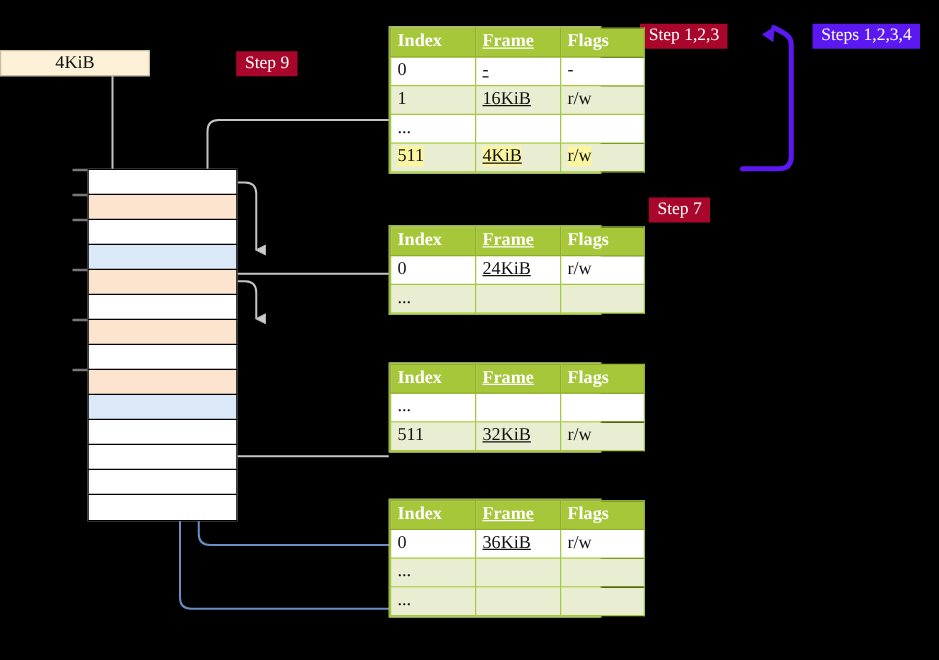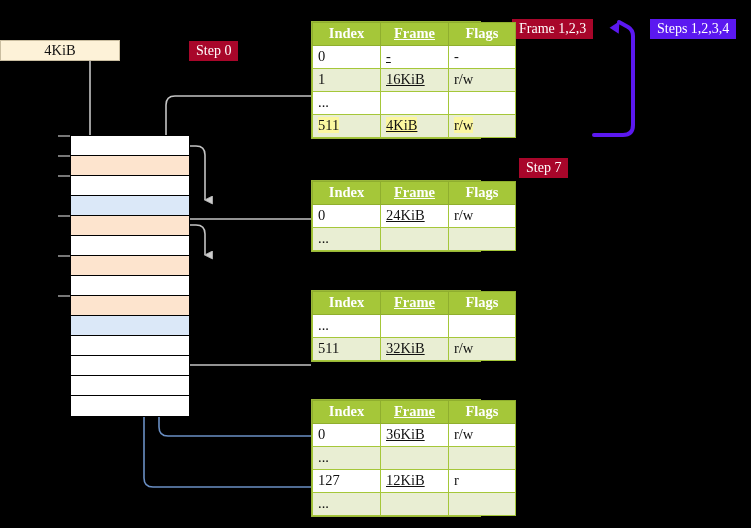--- a/index.html
+++ b/index.html
@@ -6,21 +6,21 @@
   body{width:751px;height:528px;position:relative;overflow:hidden;
        font-family:"Liberation Serif","DejaVu Serif",serif;}
   .layer{position:absolute;left:0;top:0;width:751px;height:528px;}
   svg.layer{pointer-events:none;}
 
   
   .ptable{position:absolute;border:1px solid #9ab73a;border-collapse:collapse;
           background:#fff;box-sizing:border-box;}
   .ptable table{border-collapse:collapse;width:100%;table-layout:fixed;}
   .ptable th{background:#a5c739;color:#ffffff;font-weight:bold;font-size:14.5px;
-             text-align:center;padding:2px 5px 3px 5px;border:1px solid #8fae2e;
+             text-align:left;padding:2px 5px 3px 5px;border:1px solid #8fae2e;
              letter-spacing:0px;}
   .ptable td{font-size:14.5px;color:#111;text-align:left;padding:2px 5px 3px 5px;
              border:1px solid #a5c739;height:21px;box-sizing:border-box;
              white-space:nowrap;overflow:hidden;}
   .ptable tr.odd td{background:#ffffff;}
   .ptable tr.even td{background:#e9eed3;}
   .ptable td .hl{background:#fbf7a0;}
   .col-i{width:57px;}
   .col-f{width:57px;text-decoration:underline;}
   .col-g{width:56px;}
@@ -97,23 +97,23 @@
 
   <g>
     <path d="M594,135 L623,135 Q633,135 633,125 L633,36 Q633,30 628,27 L619,22" fill="none" stroke="#5b18f0" stroke-width="4" stroke-linecap="round" marker-end="url(#violetArrow)"></path>
   </g>
 </svg>
 
 <div id="kib-box">
   <span>4KiB</span>
 </div>
 
-<div class="badge red" id="badge-step0">Step 0</div>
+<div class="badge red" id="badge-step0">Step 9</div>
 <div class="badge red" id="badge-step4">Step 7</div>
-<div class="badge red" id="badge-steps123">Frame 1,2,3</div>
+<div class="badge red" id="badge-steps123">Step 1,2,3</div>
 <div class="badge violet" id="badge-steps1234">Steps 1,2,3,4</div>
 
 <div id="memcol">
     <div class="mrow white" style="top: 0px;"></div>
     <div class="mrow peach" style="top: 20px;"></div>
     <div class="mrow white" style="top: 40px;"></div>
     <div class="mrow blue" style="top: 60px;"></div>
     <div class="mrow peach" style="top: 80px;"></div>
     <div class="mrow white" style="top: 100px;"></div>
     <div class="mrow peach" style="top: 120px;"></div>
@@ -224,25 +224,20 @@
         <tr class="odd">
           <td class="col-i">0</td>
           <td class="col-f">36KiB</td>
           <td class="col-g">r/w</td>
         </tr>
         <tr class="even">
           <td class="col-i">...</td>
           <td class="col-f"></td>
           <td class="col-g"></td>
         </tr>
-        <tr class="odd">
-          <td class="col-i">127</td>
-          <td class="col-f">12KiB</td>
-          <td class="col-g">r</td>
-        </tr>
         <tr class="even">
           <td class="col-i">...</td>
           <td class="col-f"></td>
           <td class="col-g"></td>
         </tr>
       </tbody>
     </table>
   </div>
 
 </body></html>

